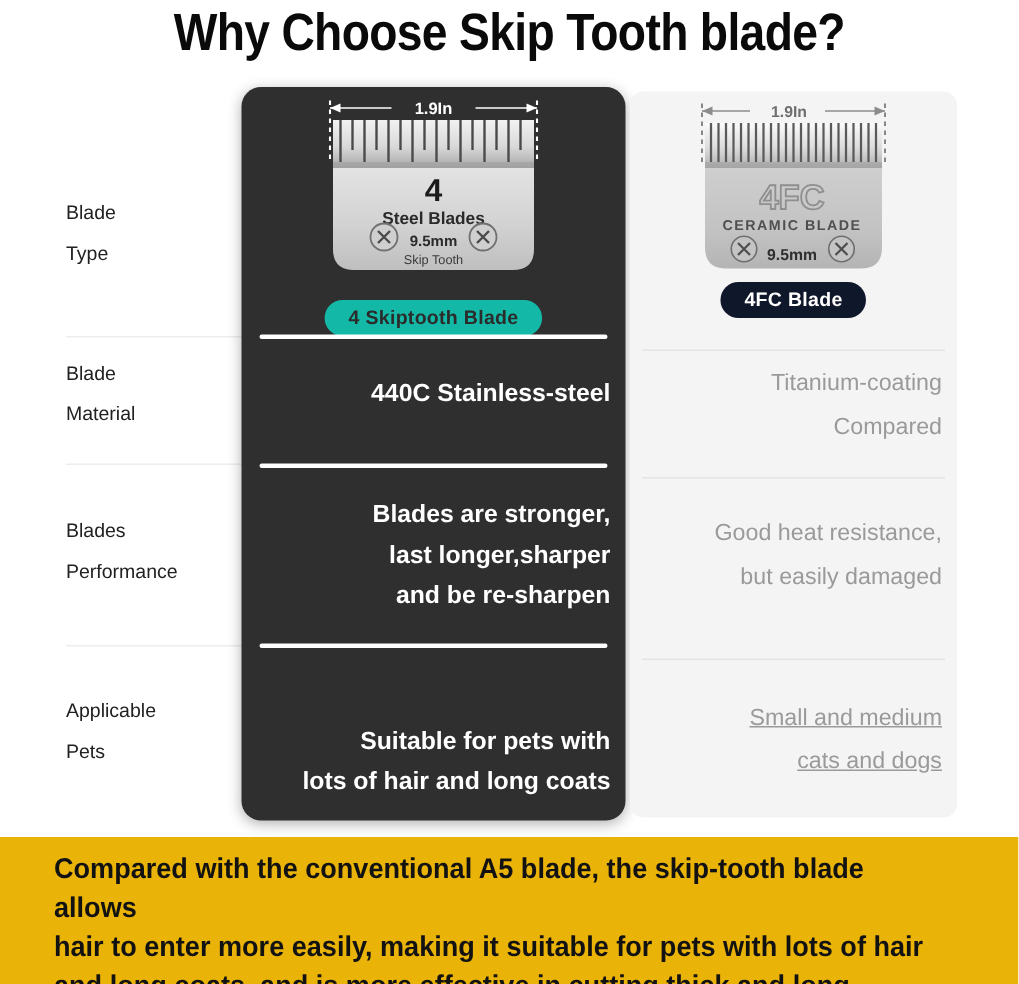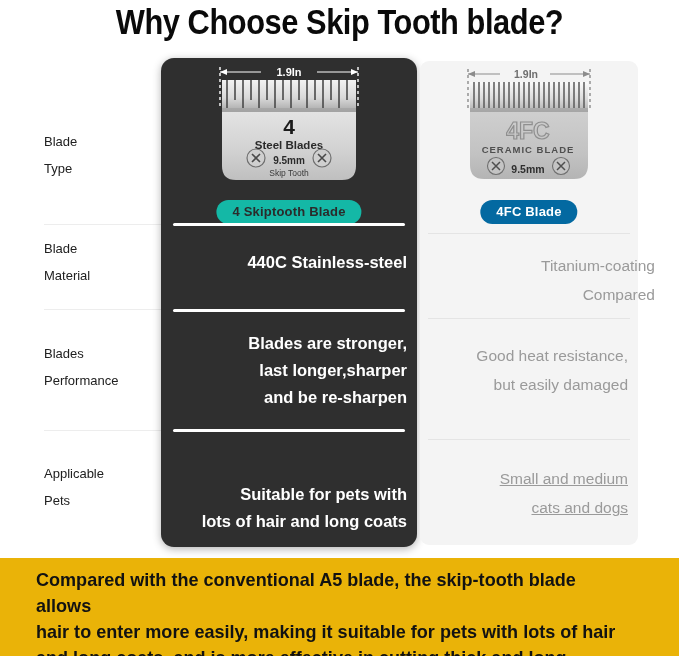--- a/index.html
+++ b/index.html
@@ -85,36 +85,36 @@
   .pill{
     position:absolute;
     left:50%;transform:translateX(-50%);
     border-radius:14px;
     font-size:13px;font-weight:bold;
     padding:4px 16px 5px 16px;
     white-space:nowrap;
     letter-spacing:0.2px;
   }
   .pill-white{ top:142px; background:#14b8a6;color:#2b2b2b; }
-  .pill-gray{ top:139px; background:#0369a1;color:#ffffff; }
+  .pill-gray{ top:127px; background:#0f172a;color:#ffffff; }
 
   
   .cell{
     position:absolute;left:0;width:100%;
     text-align:right;
     box-sizing:border-box;
     padding:0 10px;
   }
   .cell.dark-txt{color:#ffffff;font-weight:bold;font-size:16.5px;line-height:27px;}
   .cell.light-txt{color:#9a9a9a;font-size:15.5px;line-height:29px;}
 
   .dark-c1{top:191px;}
   .dark-c2{top:272px;}
   .dark-c3{top:395px;margin-top:28px;}
-  .light-c1{top:190px;margin-left:27px;}
+  .light-c1{top:180px;}
   .light-c2{top:280px;}
   .light-c3{top:403px;text-decoration:underline;}
 
   
   .banner{
     position:absolute;left:0;top:558px;width:679px;height:98px;
     background:#eab308;
   }
   .banner-txt{
     position:absolute;left:36px;top:9px;width:610px;

